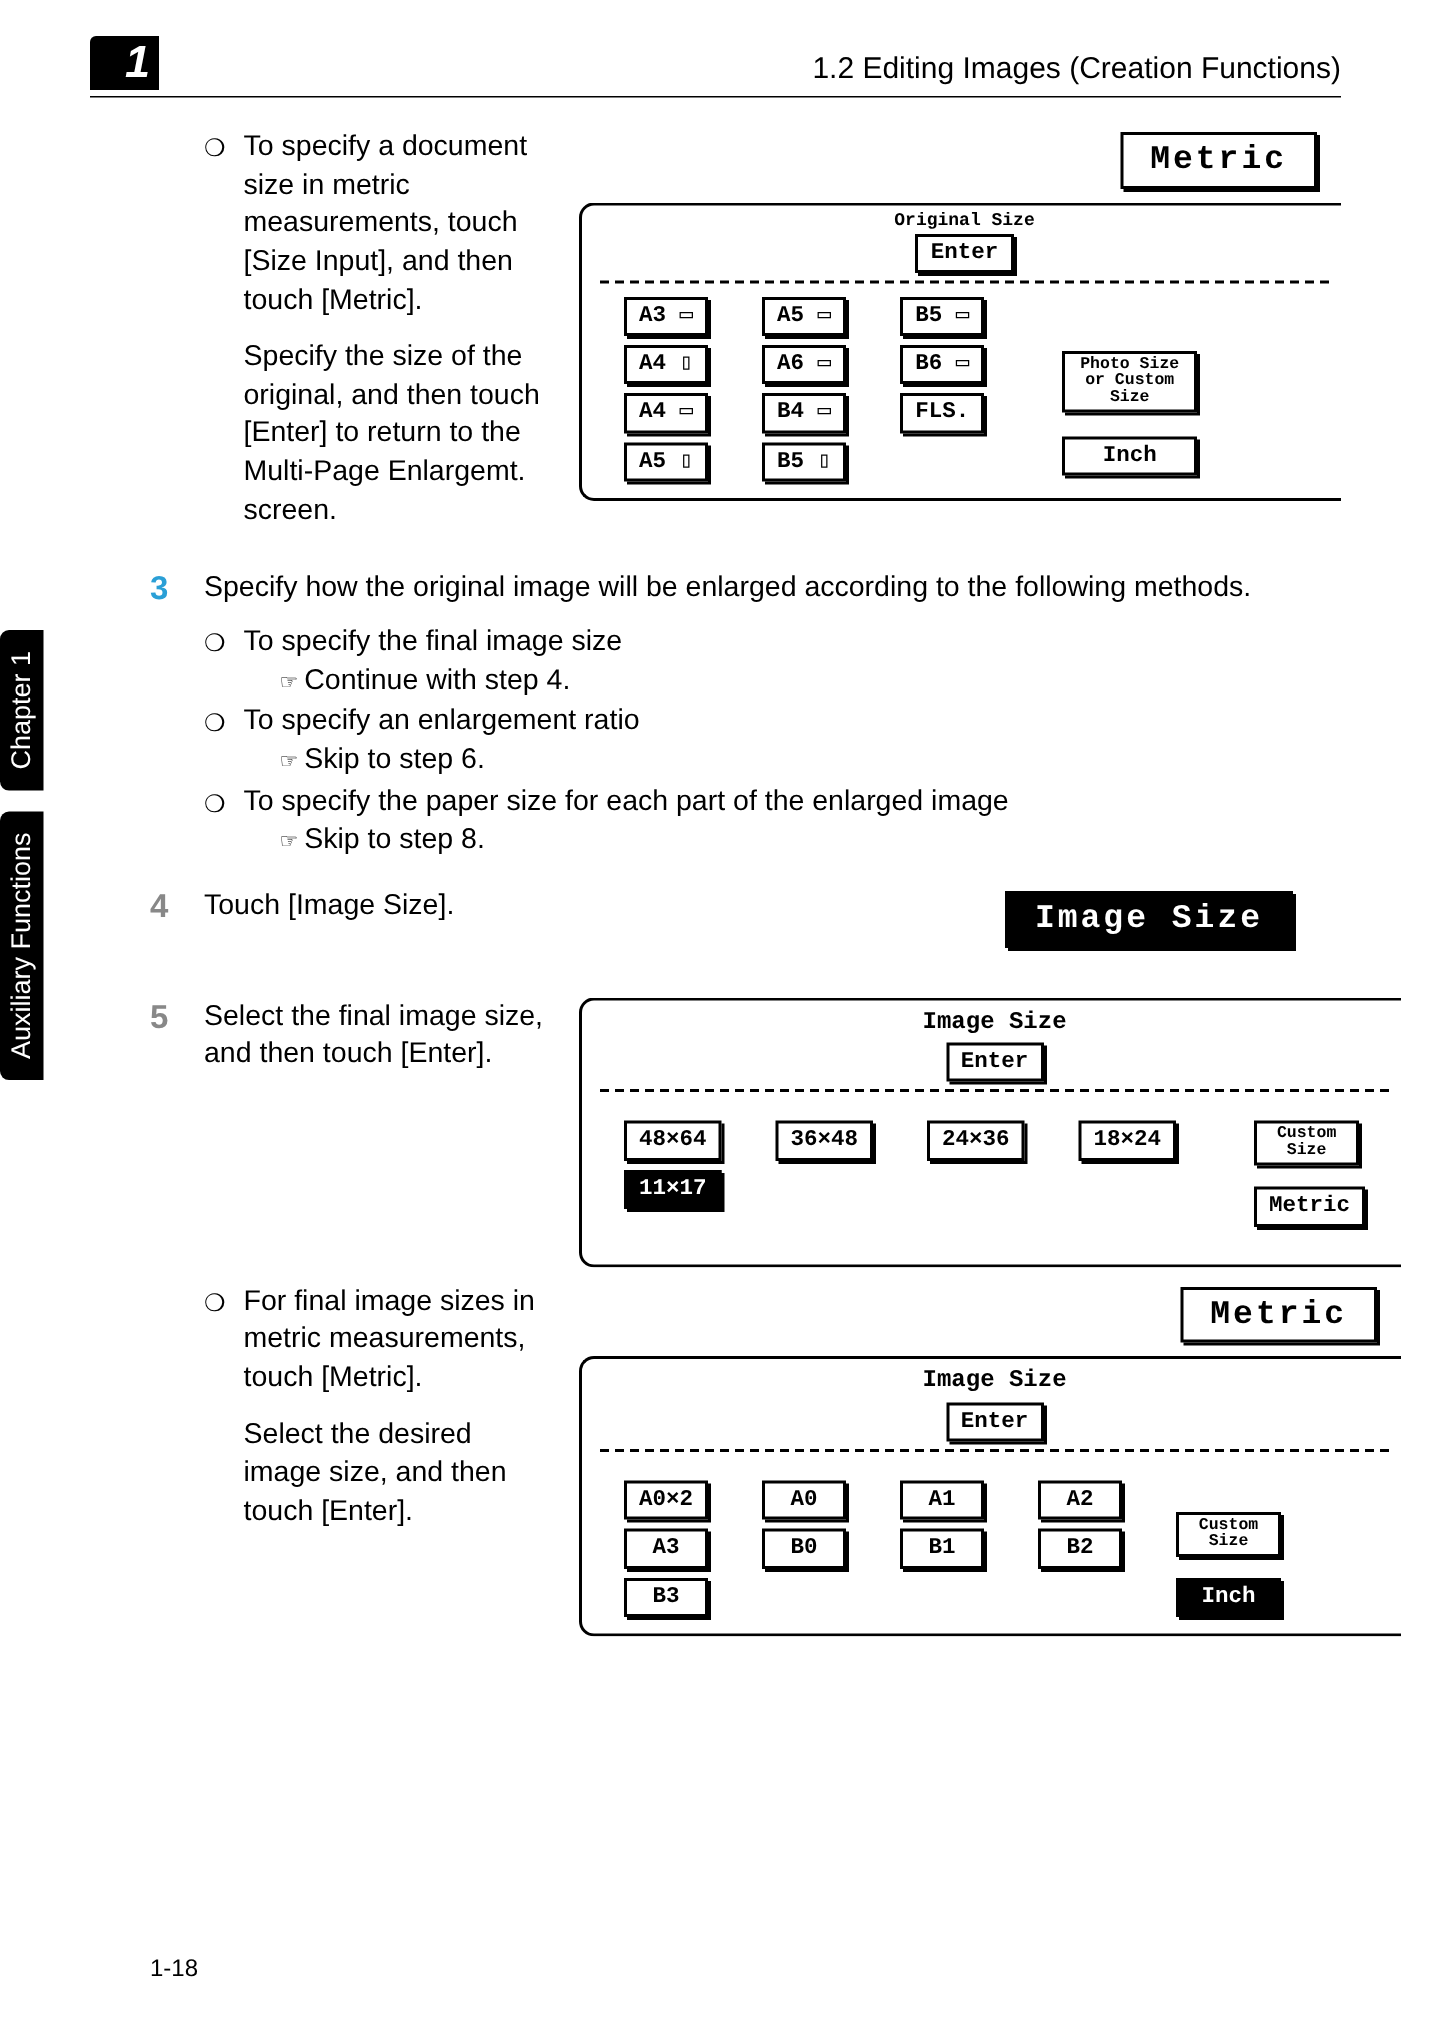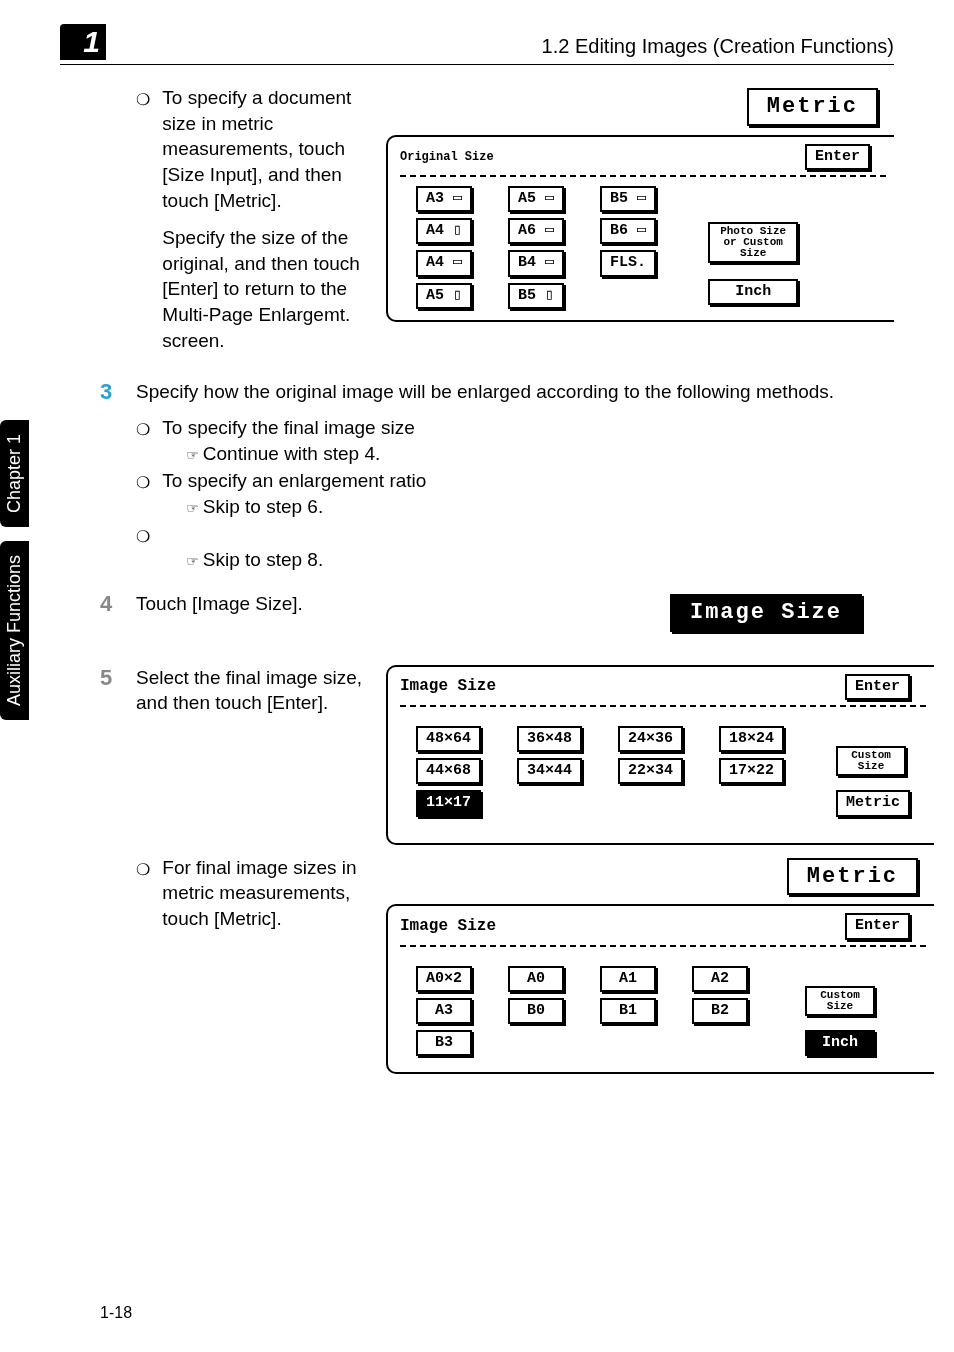--- a/index.html
+++ b/index.html
@@ -97,20 +97,21 @@
   }
   .screen-title {
     font-weight: bold;
     font-size: 16px;
     display:flex;
     justify-content:space-between;
     align-items:center;
     border-bottom: 2px dashed #000;
     padding-bottom:2px;
     margin-bottom:6px;
+    flex-direction:column;
   }
   .lcd-btn {
     display:inline-block;
     border:2px solid #000;
     box-shadow: 2px 2px 0 #000;
     padding: 1px 8px;
     font-family:"Courier New", monospace;
     font-weight:bold;
     font-size:15px;
     background:#fff;
@@ -205,21 +206,21 @@
       <div class="bullet-row">
           <span class="bullet">❍</span>
           <div><span>To specify the final image size</span><br><span class="hand">☞ </span><span>Continue with step 4.</span></div>
         </div>
       <div class="bullet-row">
           <span class="bullet">❍</span>
           <div><span>To specify an enlargement ratio</span><br><span class="hand">☞ </span><span>Skip to step 6.</span></div>
         </div>
       <div class="bullet-row">
           <span class="bullet">❍</span>
-          <div><br><span class="hand">☞ </span><span>Skip to step 8.</span></div>
+          <div><span>To specify the paper size for each part of the enlarged image</span><br><span class="hand">☞ </span><span>Skip to step 8.</span></div>
         </div>
     </div>
   </div>
 
   <div class="step clearfix" style="margin-top:16px;">
     <div class="step-num num-4">4</div>
     <div class="step-body">
       <span>Touch [Image Size].</span>
       <span class="lcd-btn big sel image-size-chip" style="font-family:'Courier New',monospace;">Image Size</span>
     </div>
@@ -238,57 +239,52 @@
             </div>
             <div style="display:flex; gap:20px; margin-top:16px;">
               <div>
                 <div class="btn-row">
                   <span class="lcd-btn">48×64</span>
                   <span class="lcd-btn">36×48</span>
                   <span class="lcd-btn">24×36</span>
                   <span class="lcd-btn">18×24</span>
                 </div>
                 <div class="btn-row">
-                  <span class="lcd-btn">44×68</span>
-                  <span class="lcd-btn">34×44</span>
-                  <span class="lcd-btn">22×34</span>
-                  <span class="lcd-btn">17×22</span>
-                </div>
-                <div class="btn-row">
                   <span class="lcd-btn sel">11×17</span>
                 </div>
               </div>
               <div style="display:flex; flex-direction:column; justify-content:flex-end; gap:8px;">
                 <span class="lcd-btn small" style="width:70px;">Custom Size</span>
                 <span class="lcd-btn">Metric</span>
               </div>
             </div>
           </div>
         </div>
       </div>
 
       <div class="two-col" style="margin-top:10px;">
         <div class="left-text">
           <div class="bullet-row">
             <span class="bullet">❍</span>
             <div class="tight">
               <p>For final image sizes in metric measurements, touch [Metric].</p>
+              <p>Select the desired image size, and then touch [Enter].</p>
             </div>
           </div>
         </div>
         <div class="screen-wrap">
           <div class="standalone-row">
             <span class="lcd-btn big">Metric</span>
           </div>
           <div class="screen" style="min-height:170px;">
             <div class="screen-title">
               <span>Image Size</span>
               <span class="lcd-btn">Enter</span>
             </div>
-            <div style="display:flex; gap:25px; margin-top:16px;">
+            <div style="display:flex; gap:4px; margin-top:16px;">
               <div>
                 <div class="btn-row">
                   <span class="lcd-btn" style="min-width:56px;">A0×2</span>
                   <span class="lcd-btn" style="min-width:56px;">A0</span>
                   <span class="lcd-btn" style="min-width:56px;">A1</span>
                   <span class="lcd-btn" style="min-width:56px;">A2</span>
                 </div>
                 <div class="btn-row">
                   <span class="lcd-btn" style="min-width:56px;">A3</span>
                   <span class="lcd-btn" style="min-width:56px;text-align:center;">B0</span>

